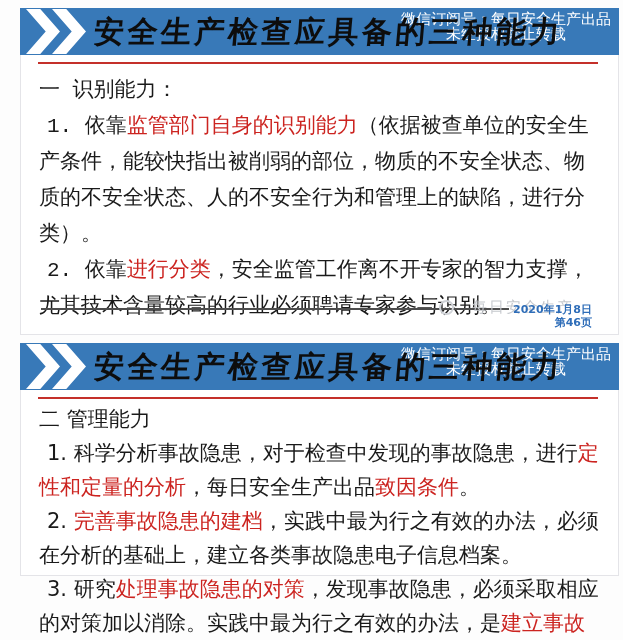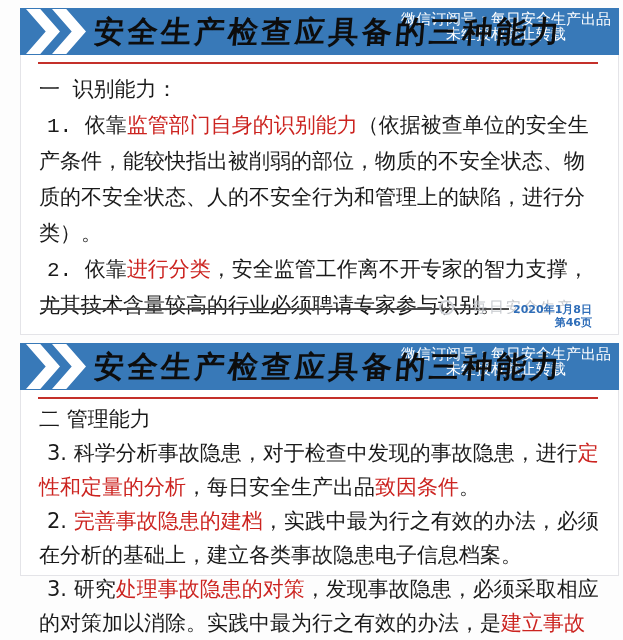--- a/index.html
+++ b/index.html
@@ -109,20 +109,20 @@
       <h1 class="slide-title">安全生产检查应具备的三种能力</h1>
       <div class="wm">
         <div>微信订阅号：每日安全生产出品</div>
         <div>未经授权禁止转载</div>
       </div>
     </header>
     <div class="slide-body" style="height:186px;">
       <div class="redline"></div>
       <div class="text">
         <p class="heading">二  管理能力</p>
-        <p class="para"><span>3. 科学分析事故隐患，对于检查中发现的事故隐患，进行</span><span class="red">定性和定量的分析</span><span>，每日安全生产出品</span><span class="red">致因条件</span><span>。</span></p>
+        <p class="para"><span>1. 科学分析事故隐患，对于检查中发现的事故隐患，进行</span><span class="red">定性和定量的分析</span><span>，每日安全生产出品</span><span class="red">致因条件</span><span>。</span></p>
         <p class="para"><span>2. </span><span class="red">完善事故隐患的建档</span><span>，实践中最为行之有效的办法，必须在分析的基础上，建立各类事故隐患电子信息档案。</span></p>
         <p class="para"><span>3. 研究</span><span class="red">处理事故隐患的对策</span><span>，发现事故隐患，必须采取相应的对策加以消除。实践中最为行之有效的办法，是</span><span class="red">建立事故隐患整改责任制度</span></p>
       </div>
     </div>
   </section>
 
 </div>
 
 </body></html>

